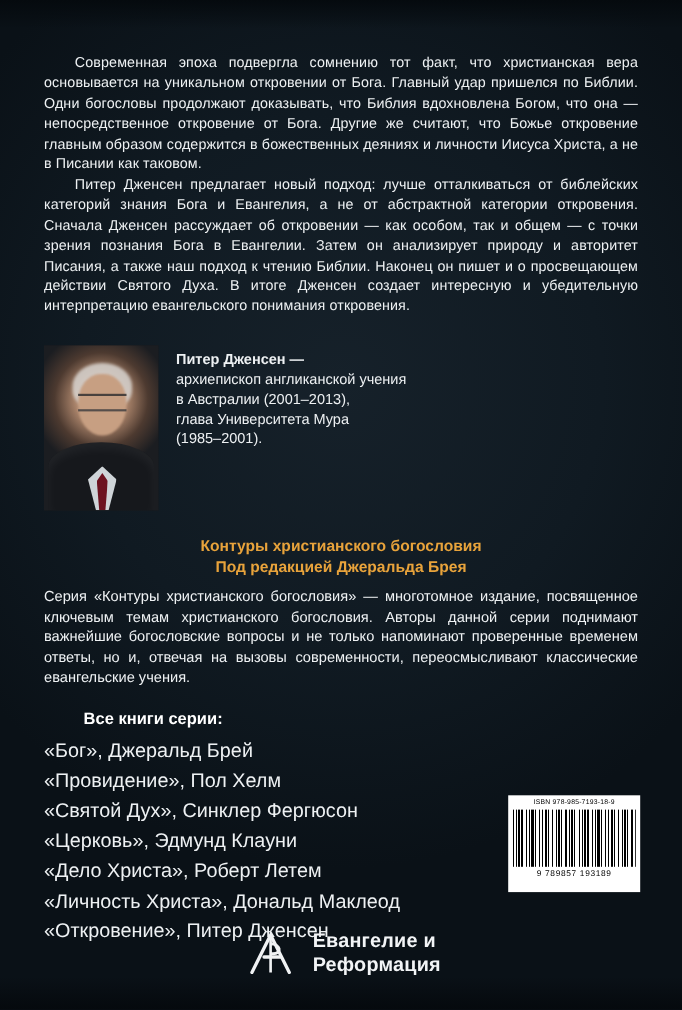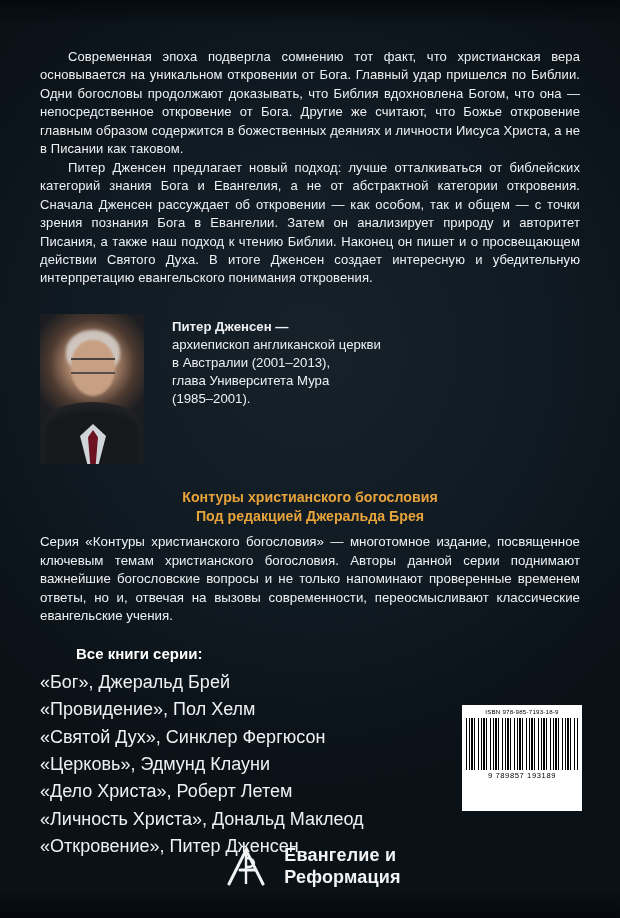--- a/index.html
+++ b/index.html
@@ -118,21 +118,21 @@
     filter: blur(.4px);
   }
   .author-photo .tie {
     position: absolute;
     left: 48px; bottom: 0;
     width: 10px; height: 34px;
     background: #6d1220;
     clip-path: polygon(50% 0, 100% 22%, 78% 100%, 22% 100%, 0 22%);
   }
   .author-text {
-    margin-left: 28px;
+    margin-left: 16px;
     padding-top: 4px;
     font-size: 13.2px;
     line-height: 1.36;
     color: #edf0f2;
   }
   .author-name {
     font-weight: bold;
   }
   .author-line { display: block; }
 
@@ -169,21 +169,21 @@
     color: #eef1f3;
   }
   .book-item { display: block; }
 
   
   .barcode {
     position: absolute;
     right: 38px;
     bottom: 107px;
     width: 120px;
-    height: 106px;
+    height: 88px;
     background: #ffffff;
     padding: 3px 4px 2px 4px;
     box-sizing: border-box;
     color: #000;
   }
   .barcode-isbn {
     font-family: "Liberation Sans", sans-serif;
     font-size: 6.2px;
     letter-spacing: .2px;
     text-align: center;
@@ -248,21 +248,21 @@
     <div class="author-photo">
       <div class="suit"></div>
       <div class="shirt"></div>
       <div class="tie"></div>
       <div class="hair"></div>
       <div class="face"></div>
       <div class="glasses"></div>
     </div>
     <div class="author-text">
       <span class="author-name author-line">Питер Дженсен —</span>
-      <span class="author-line">архиепископ англиканской церкви</span>
+      <span class="author-line">архиепископ англиканской учения</span>
       <span class="author-line">в Австралии (2001–2013),</span>
       <span class="author-line">глава Университета Мура</span>
       <span class="author-line">(1985–2001).</span>
     </div>
   </div>
 
   <div class="series-heading">
     <span>Контуры христианского богословия</span>
     <span class="l2">Под редакцией Джеральда Брея</span>
   </div>

